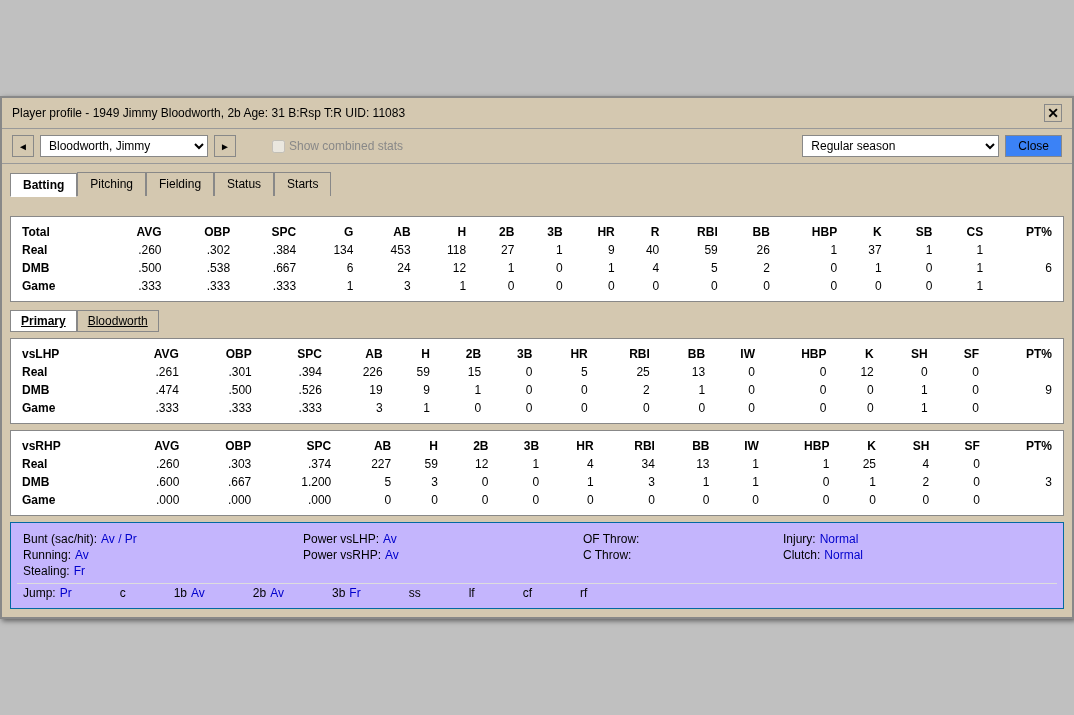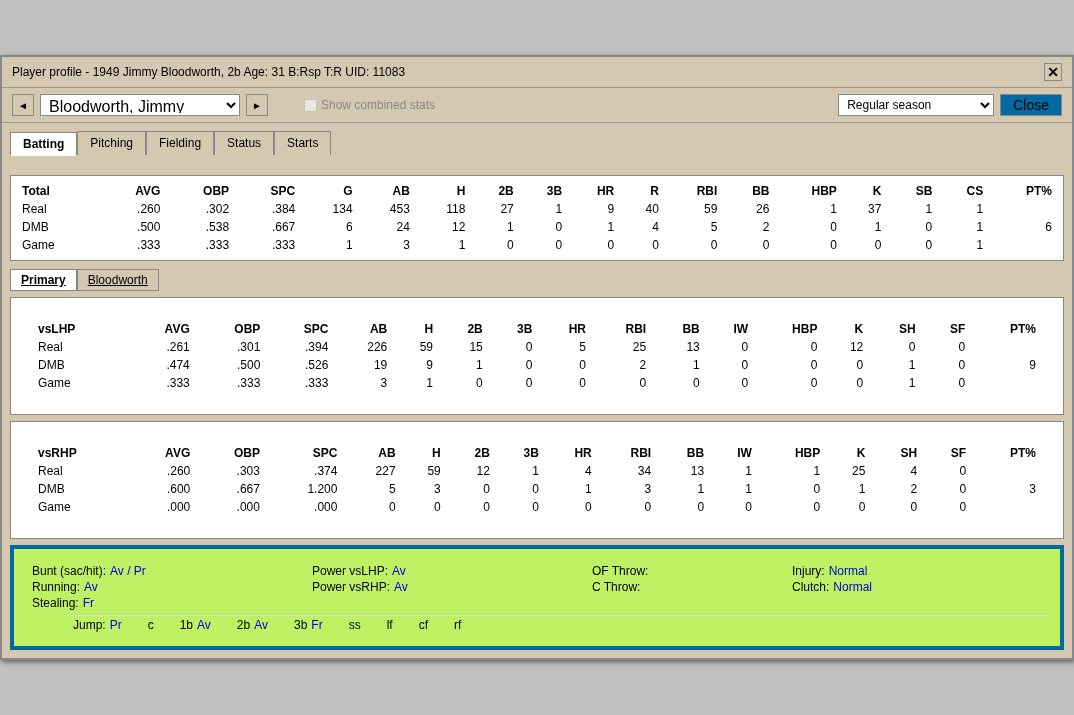--- a/index.html
+++ b/index.html
@@ -44,52 +44,52 @@
     .nav-btn {
       width: 22px; height: 22px;
       background: #d4c8b0;
       border: 1px solid #888;
       cursor: pointer;
       display: flex; align-items: center; justify-content: center;
       font-size: 10px;
     }
     
     .player-select {
-      width: 200px;
+      width: 168px;
       height: 22px;
       background: white;
       border: 1px solid #888;
       padding: 2px 4px;
-      font-size: 16px;
+      font-size: 12px;
     }
     
     .show-combined {
       display: flex; align-items: center; gap: 4px;
       color: #888;
       font-size: 12px;
       margin-left: 30px;
     }
     
     .season-select {
-      width: 156px;
+      width: 197px;
       height: 22px;
       background: white;
       border: 1px solid #888;
       padding: 2px 4px;
       font-size: 12px;
       margin-left: auto;
     }
     
     .close-button {
       height: 22px;
       padding: 0 12px;
-      background: #0369a1;
+      background: #3b82f6;
       border: 1px solid #888;
       cursor: pointer;
-      font-size: 14px;
+      font-size: 12px;
     }
     
     .content {
       padding: 8px;
     }
     
     .tabs {
       display: flex;
       gap: 0;
       margin-bottom: 20px;
@@ -125,20 +125,21 @@
       font-size: 12px;
     }
     
     table td, table th {
       padding: 2px 5px;
       text-align: right;
     }
     
     table td:first-child, table th:first-child {
       text-align: left;
+      font-weight: bold;
     }
     
     table tr:first-child td {
       font-weight: bold;
       text-align: right;
     }
     
     table tr:first-child td:first-child {
       font-weight: bold;
       text-align: left;
@@ -161,28 +162,28 @@
     }
     
     .sub-tab.active {
       background: white;
       font-weight: bold;
     }
     
     .split-panel {
       border: 1px solid #888;
       background: white;
-      padding: 22px;
+      padding: 6px;
       margin-bottom: 6px;
     }
     
     .bottom-panel {
-      border: 4px solid #0369a1;
-      background: #bef264;
-      padding: 12px;
+      border: 1px solid #0369a1;
+      background: #c4b5fd;
+      padding: 6px;
     }
     
     .bottom-row {
       display: flex;
       align-items: center;
       gap: 4px;
       font-size: 12px;
       padding: 1px 6px;
     }
     
@@ -522,21 +523,21 @@
 
         <div class="bottom-row">
           <span class="bottom-label">Stealing:</span>
           <span class="blue-val">Fr</span>
         </div>
         <div></div>
           <div></div>
           <div></div>
       </div>
 
-      <div style="display: flex; align-items: center; gap: 26px; padding: 2px 6px; border-top: 1px solid #ddd; margin-top: 2px; margin-left: 41px;">
+      <div style="display: flex; align-items: center; gap: 48px; padding: 2px 6px; border-top: 1px solid #ddd; margin-top: 2px;">
         <div style="display:flex;gap:4px;">
           <span class="bottom-label">Jump:</span>
           <span class="blue-val">Pr</span>
         </div>
         <div style="display:flex;gap:4px;">
           <span class="pos-label">c</span>
         </div>
         <div style="display:flex;gap:4px;">
           <span class="pos-label">1b</span>
           <span class="blue-val">Av</span>

